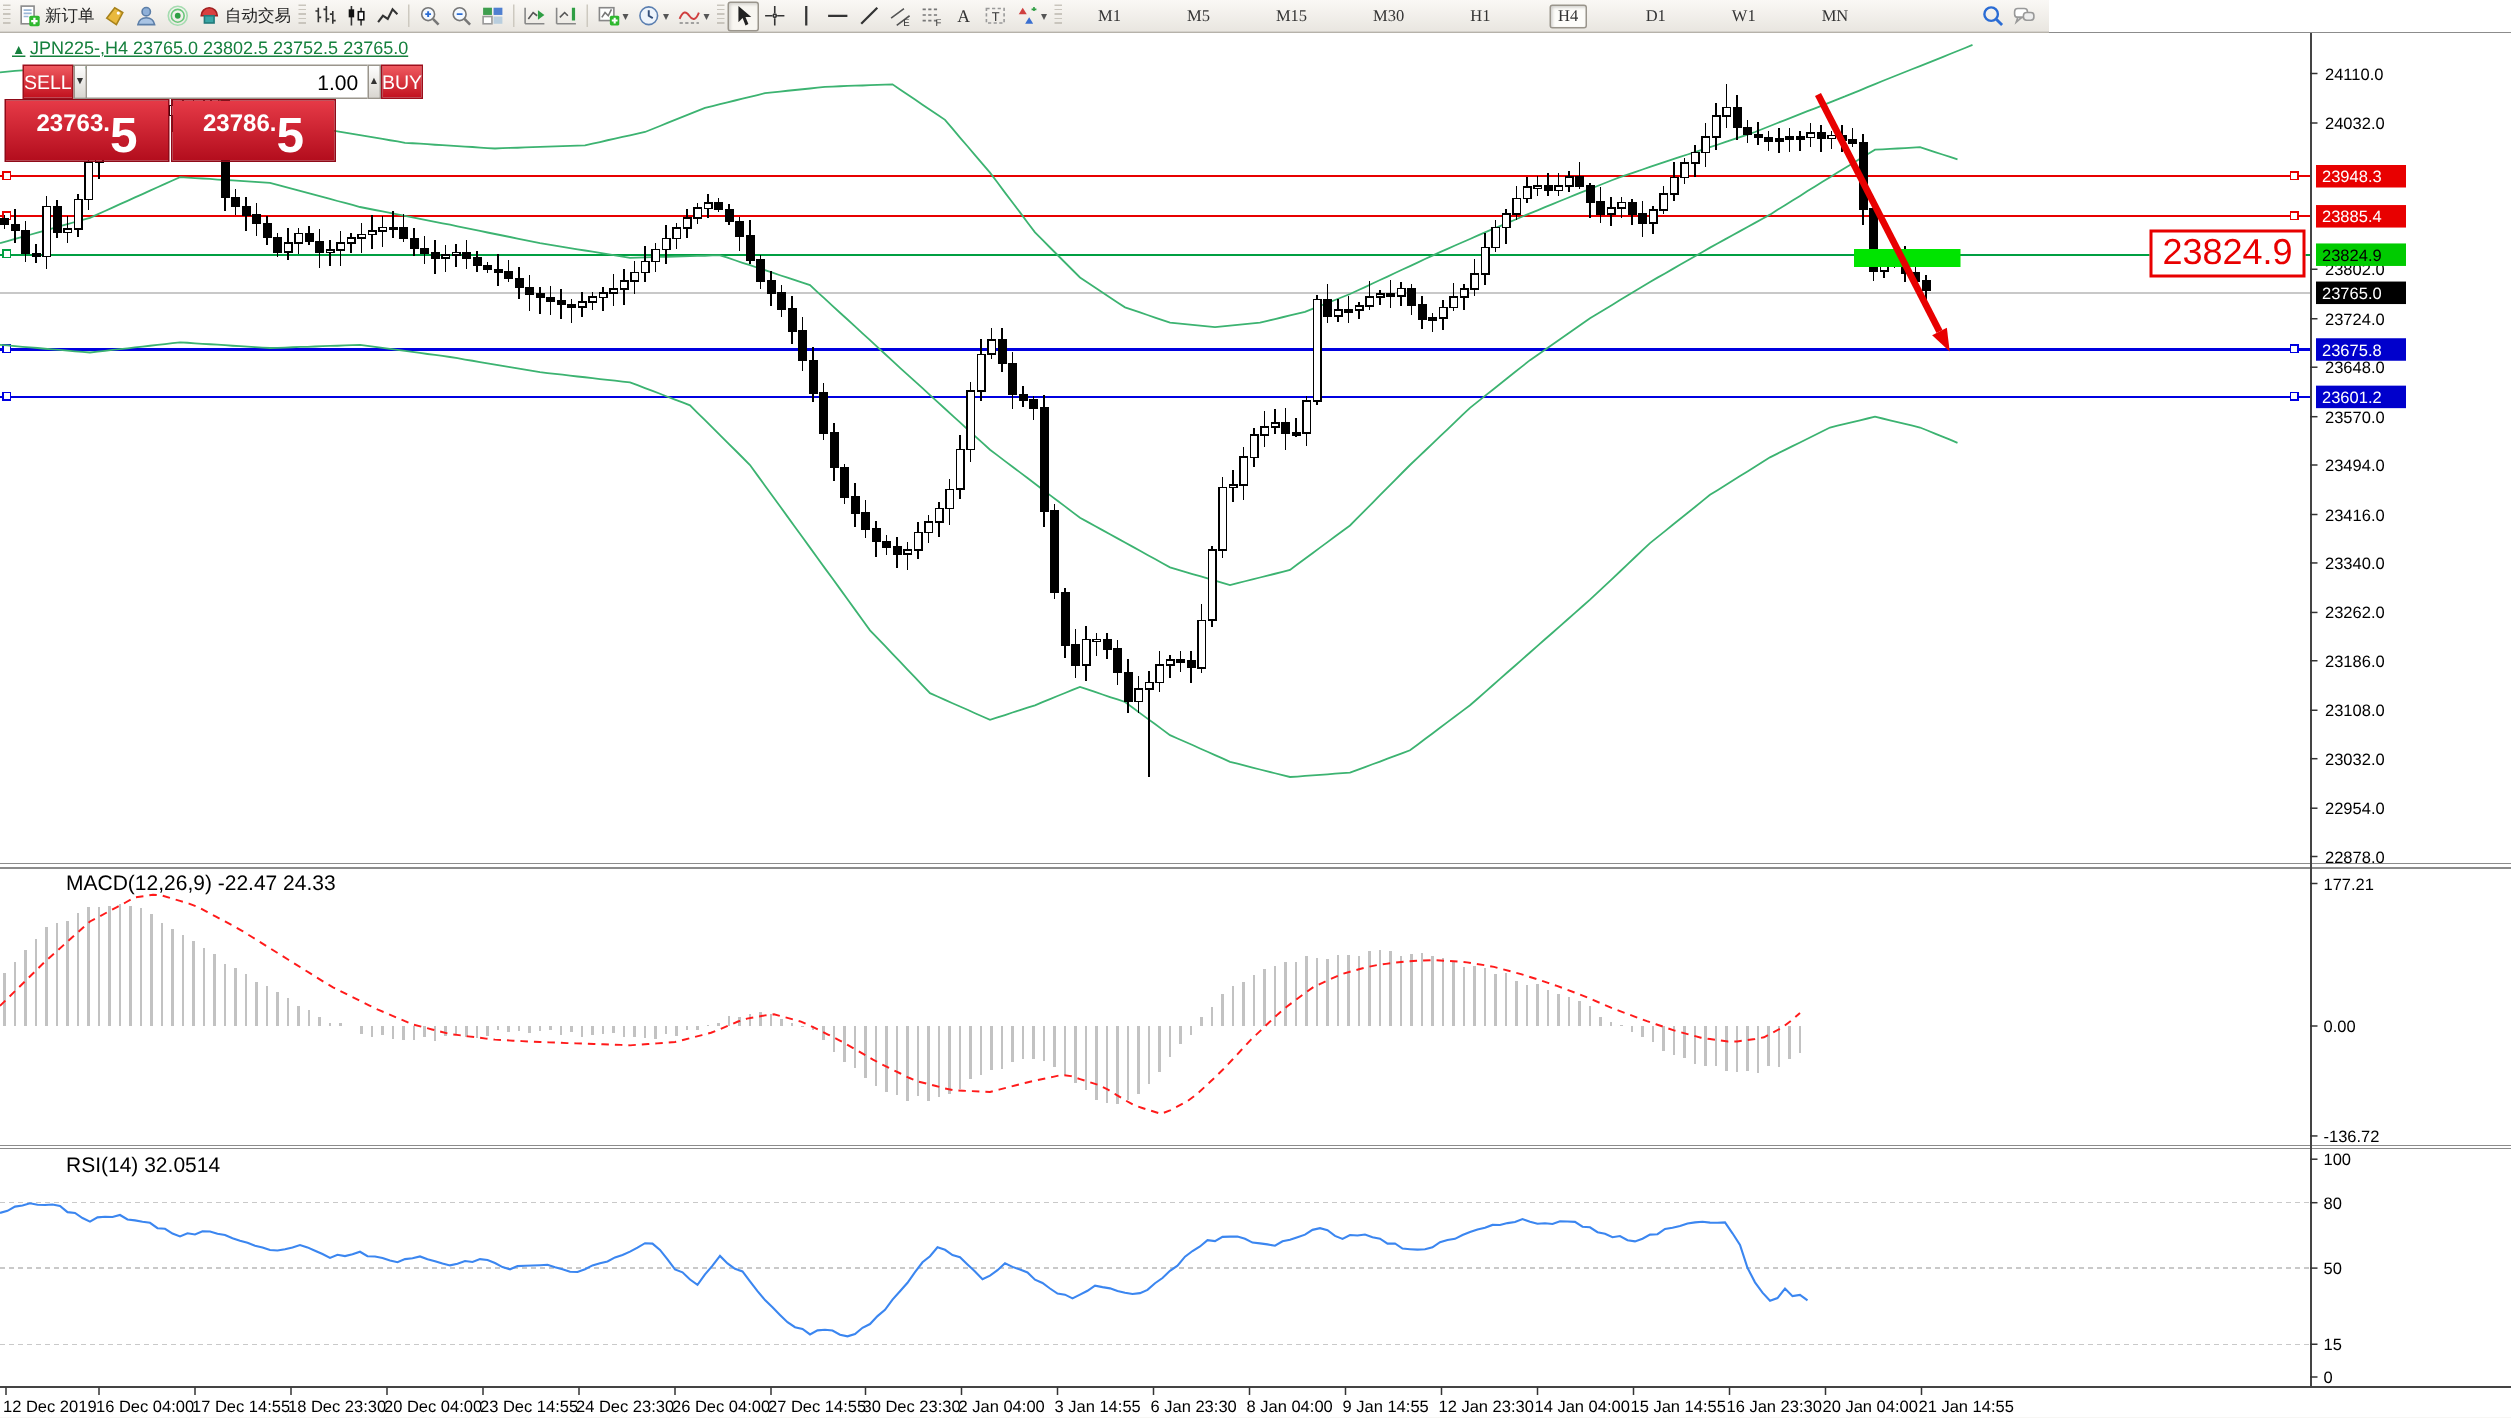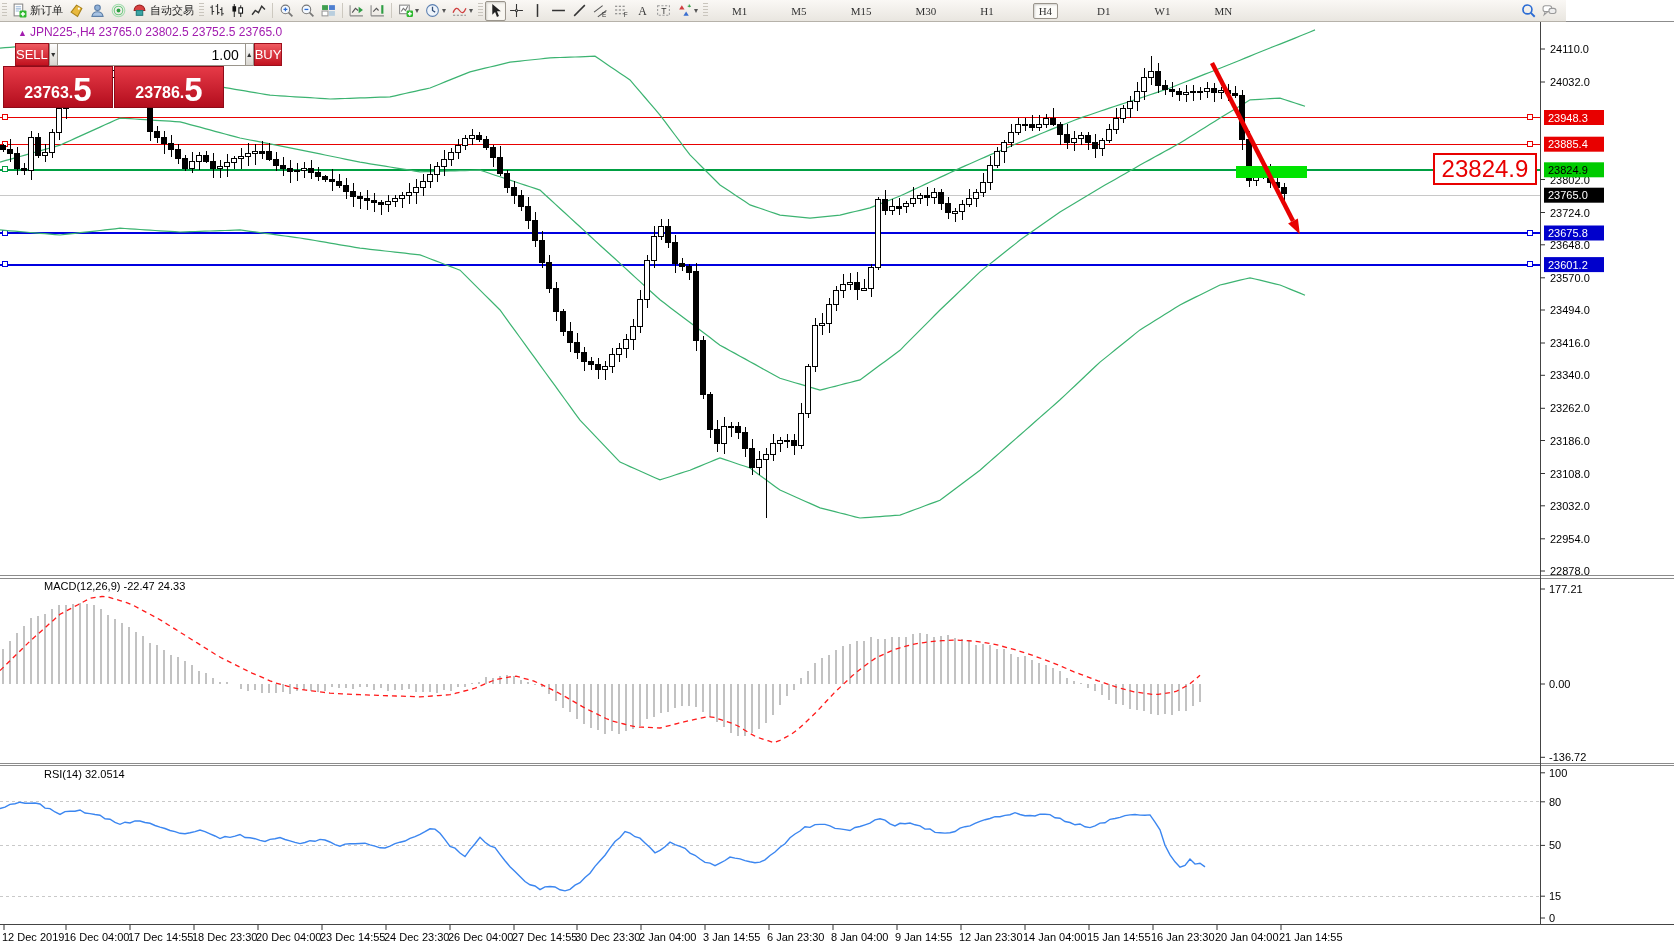--- a/index.html
+++ b/index.html
@@ -1,51 +1,51 @@
 <!DOCTYPE html>
 <html><head>
 <meta charset="utf-8">
 <style>
   html,body{margin:0;padding:0;background:#f2f0ec;font-family:"Liberation Sans",sans-serif;}
   #stage{position:relative;width:1674px;height:945px;background:#fff;overflow:hidden;}
   #chart-svg{position:absolute;left:0;top:0;z-index:1;}
   
-  #toolbar{position:absolute;left:0;top:0;width:1566px;height:21px;z-index:10;
+  #toolbar{position:absolute;left:0;top:0;width:1366px;height:21px;z-index:10;
     background:linear-gradient(#faf8f5,#e9e6e0);border-bottom:1px solid #b6b2aa;
     display:flex;align-items:center;font-size:11px;color:#222;}
   .grip{width:5px;height:15px;margin:0 2px;background:repeating-linear-gradient(#c9c5bd 0 1px,transparent 1px 3px);flex:none;}
   .tsep{width:1px;height:15px;background:#cdc9c0;margin:0 3px;flex:none;}
   .titem{display:flex;align-items:center;height:18px;padding:0 3px;border-radius:2px;flex:none;cursor:default;}
   .titem.active{background:#f8f6f1;border:1px solid #9a958c;box-shadow:inset 1px 1px 2px rgba(0,0,0,.15);padding:0 2px;}
   .titem svg{width:15px;height:15px;display:block;}
   .tlabel{margin-left:3px;white-space:nowrap;}
   .dd{font-size:8px;color:#555;margin-left:2px;}
   .tfbtn{padding:1px 5px;margin:0 17px;border-radius:2px;color:#333;flex:none;font-family:Liberation Serif, serif;}
   .tfbtn.active{background:#fdfcf9;border:1px solid #9a958c;box-shadow:inset 1px 1px 2px rgba(0,0,0,.18);}
   .tright{margin-left:auto;display:flex;align-items:center;padding-right:6px;}
   
-  #symbol-header{position:absolute;left:18px;top:25px;z-index:6;font-size:12px;color:#a21caf;}
+  #symbol-header{position:absolute;left:8px;top:25px;z-index:6;font-size:12px;color:#15803d;text-decoration:underline;}
   #symbol-header .tri{font-size:9px;margin-right:3px;}
   
   #trade-widget{position:absolute;left:3px;top:43px;width:221px;z-index:7;font-family:"Liberation Sans",sans-serif;}
   .trow{display:flex;height:23px;padding-left:12px;}
   .tbtn{width:57px;background:linear-gradient(#ef5a60,#c2121f);color:#fff;font-size:13px;
     display:flex;align-items:center;justify-content:center;border:1px solid #9d0f1c;box-sizing:border-box;}
   .spin{width:18px;background:linear-gradient(#fefefe,#d9d6d0);border:1px solid #9a958c;box-sizing:border-box;
     display:flex;align-items:center;justify-content:center;font-size:7px;color:#333;}
   .vol{flex:1;border:1px solid #9a958c;border-left:none;border-right:none;box-sizing:border-box;
     text-align:right;font-size:14px;padding:0 6px 0 0;background:#fff;color:#000;outline:none;font-family:"Liberation Sans",sans-serif;}
   .prow{display:flex;height:42px;}
   .pcell{flex:1;background:linear-gradient(#e63a47,#b30d1d);color:#fff;display:flex;align-items:flex-end;
     justify-content:center;padding-bottom:4px;border:1px solid #8f0a18;box-sizing:border-box;}
   .pcell+.pcell{margin-left:1px;}
-  .psm{font-size:16px;font-weight:bold;line-height:1;margin-bottom:2px;}
+  .psm{font-size:16px;font-weight:bold;line-height:1;margin-bottom:12px;}
   .pbig{font-size:33px;font-weight:bold;line-height:.8;}
   
-  .pane-label{position:absolute;left:4px;z-index:6;font-size:11px;color:#000;white-space:nowrap;padding-left:40px;}
+  .pane-label{position:absolute;left:4px;z-index:6;font-size:14px;color:#000;white-space:nowrap;padding-left:40px;}
   
   #price-callout{position:absolute;left:1433px;top:153px;width:100px;height:28px;z-index:8;
     background:#fff;border:2px solid #e80000;color:#e80000;font-size:24px;
     display:flex;align-items:center;justify-content:center;}
   #turning-point{position:absolute;left:1368px;top:192px;z-index:8;font-size:30px;font-weight:bold;
     color:#00c040;letter-spacing:3px;text-shadow:2px 2px 0 #b9b9b9;white-space:nowrap;}
 </style>
 </head>
 <body>
 

